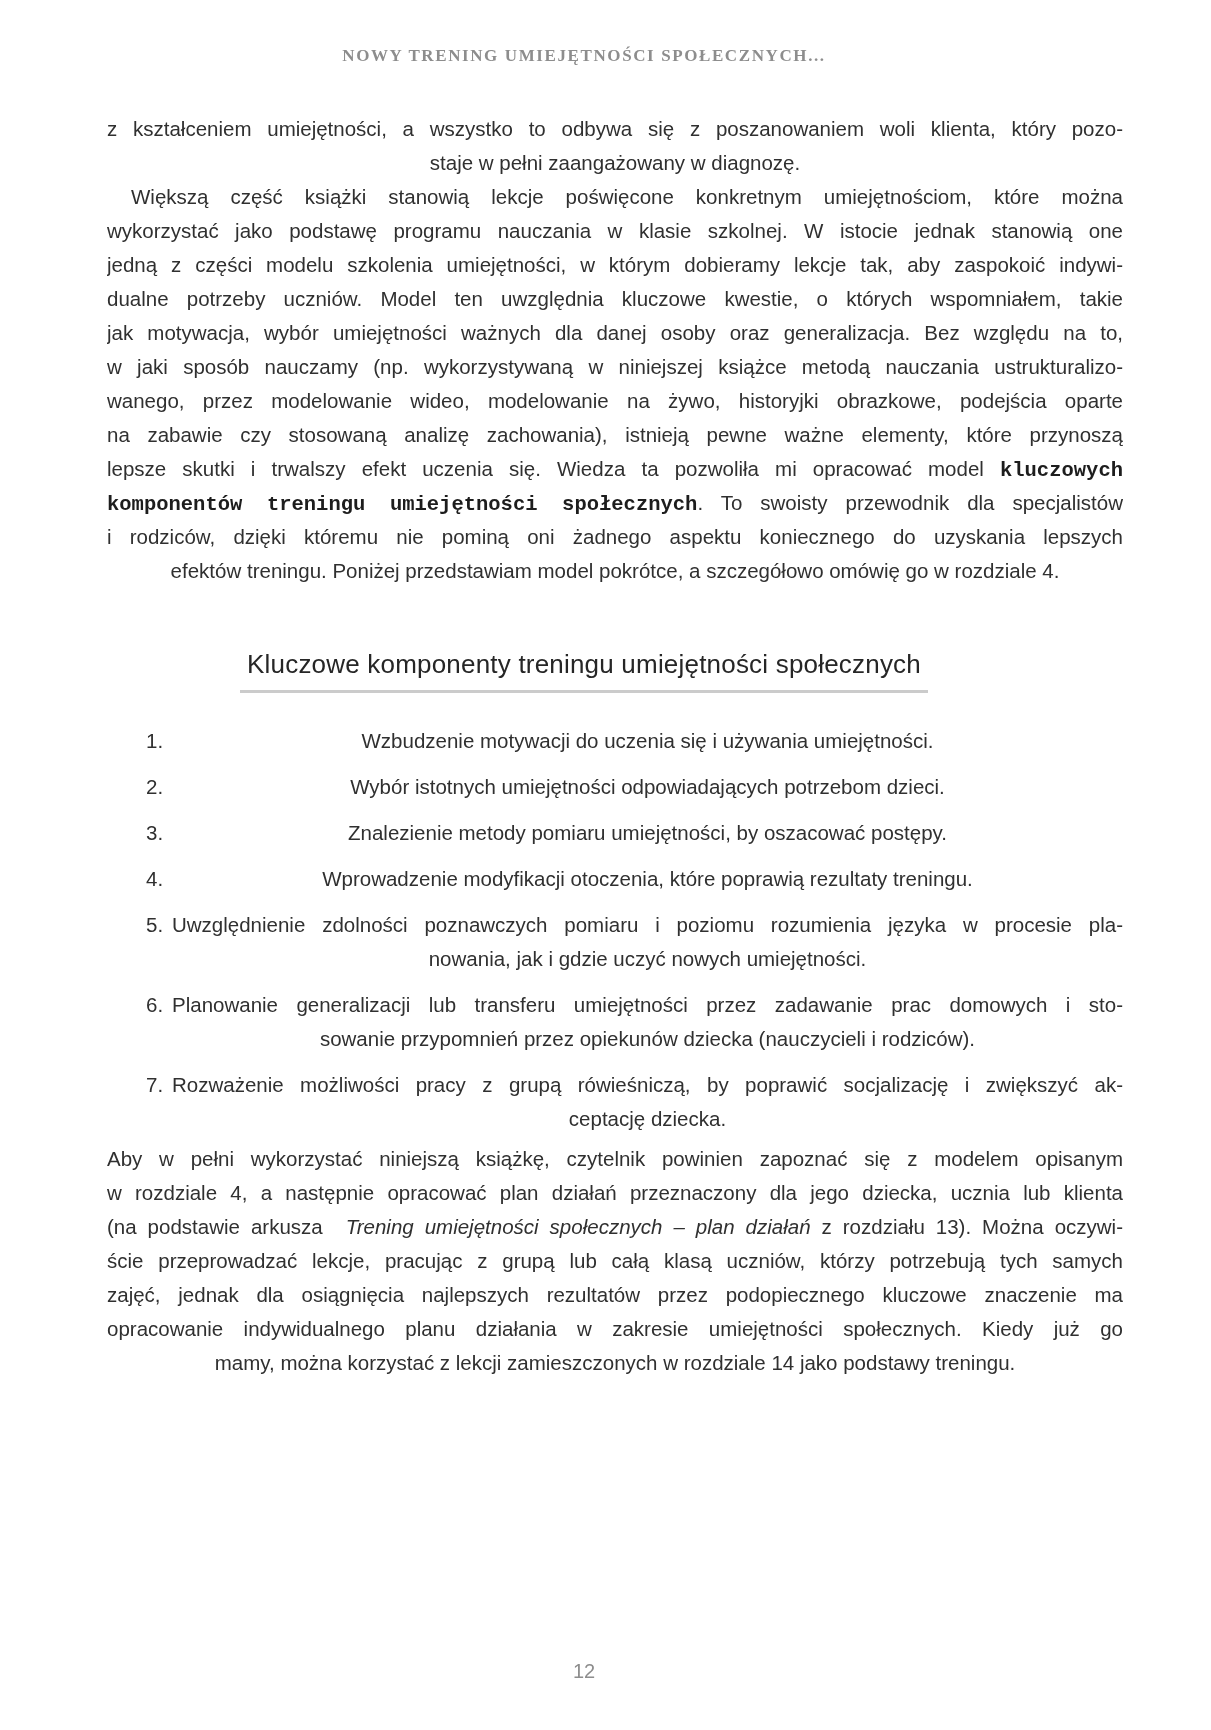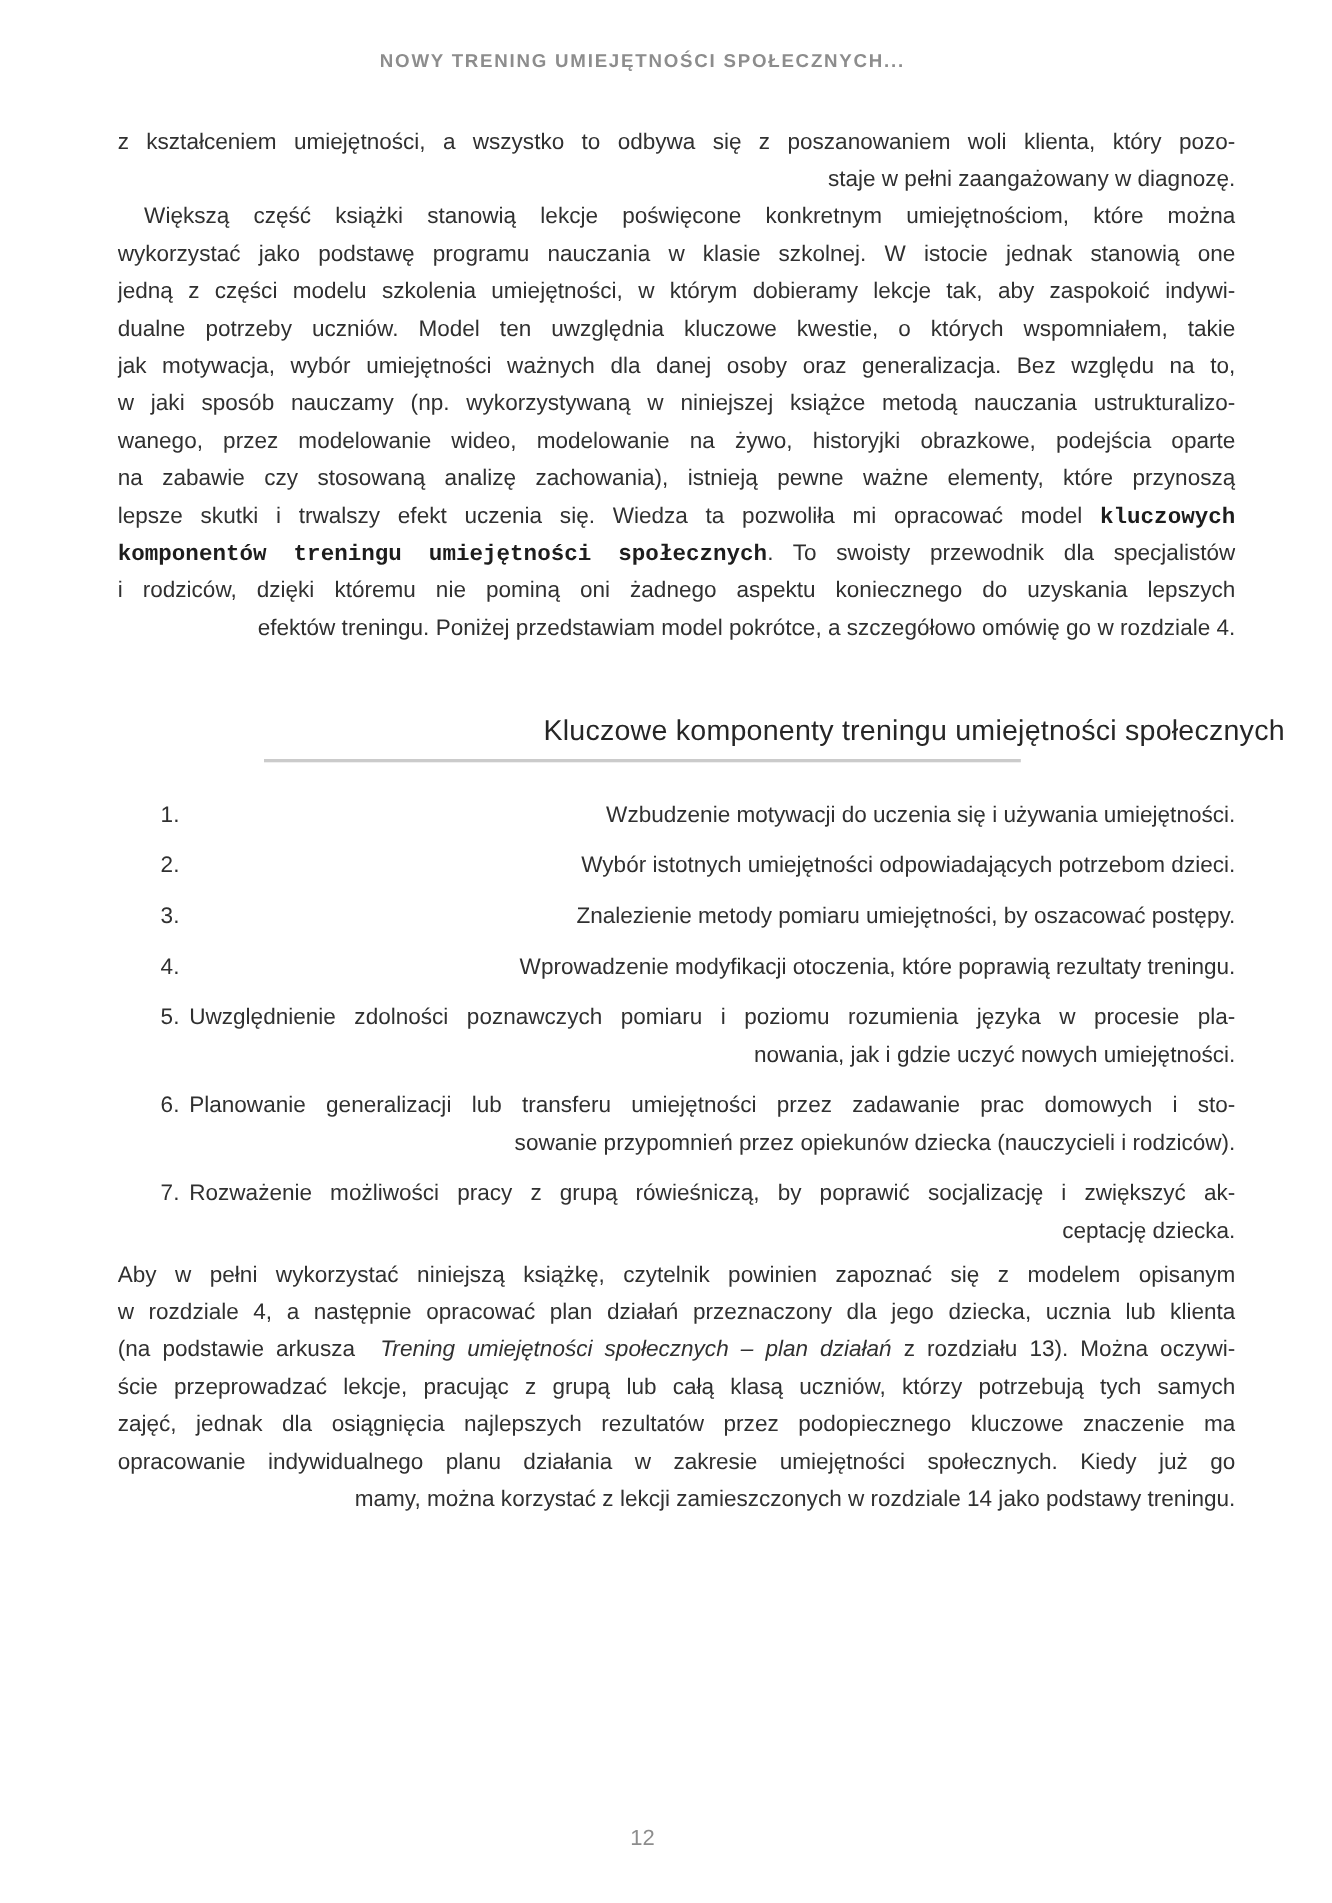--- a/index.html
+++ b/index.html
@@ -8,35 +8,36 @@
     background: #ffffff;
     font-family: "Liberation Sans", "DejaVu Sans", sans-serif;
     position: relative;
     overflow: hidden;
   }
   .running-header {
     position: absolute; top: 46px; left: 0; width: 1168px;
     text-align: center;
     font-size: 17px; font-weight: bold; letter-spacing: 1.6px;
     color: #8d8d8d;
+    font-family: Liberation Serif, serif;
   }
   .content {
     position: absolute; left: 107px; top: 112px; width: 1016px;
     color: #303030;
     font-size: 20.5px; line-height: 34px;
   }
   .para { margin: 0; }
-  .line { text-align: right; overflow: hidden; height: 34px; }
+  .line { text-align: center; overflow: hidden; height: 34px; }
   .line.jst { text-align: justify; text-align-last: justify; }
   .para.indent .line:first-child { text-indent: 24px; }
   .seg-b { font-weight: bold; color: #1d1d1d; font-family: Liberation Mono, monospace; }
   .seg-i { font-style: italic; margin-left: 12px; }
   .heading-block {
     margin-top: 56px; margin-left: -107px; width: 1168px;
-    text-align: right;
+    text-align: center;
   }
   .heading-text {
     margin: 0; font-weight: normal;
     font-size: 26px; line-height: 40px; color: #262626;
     letter-spacing: 0.2px;
   }
   .heading-rule {
     width: 688px; height: 3px; background: #cbcbcb;
     margin: 6px auto 0 auto;
   }

